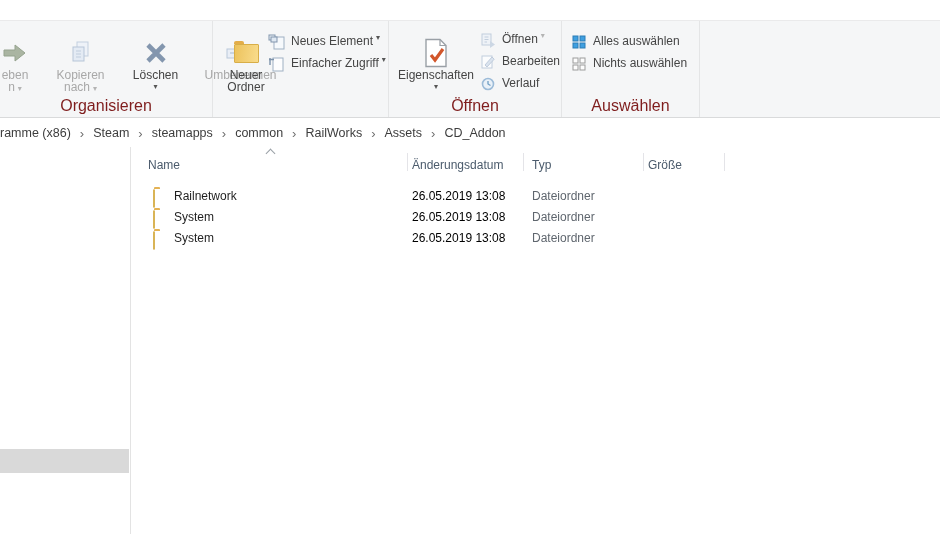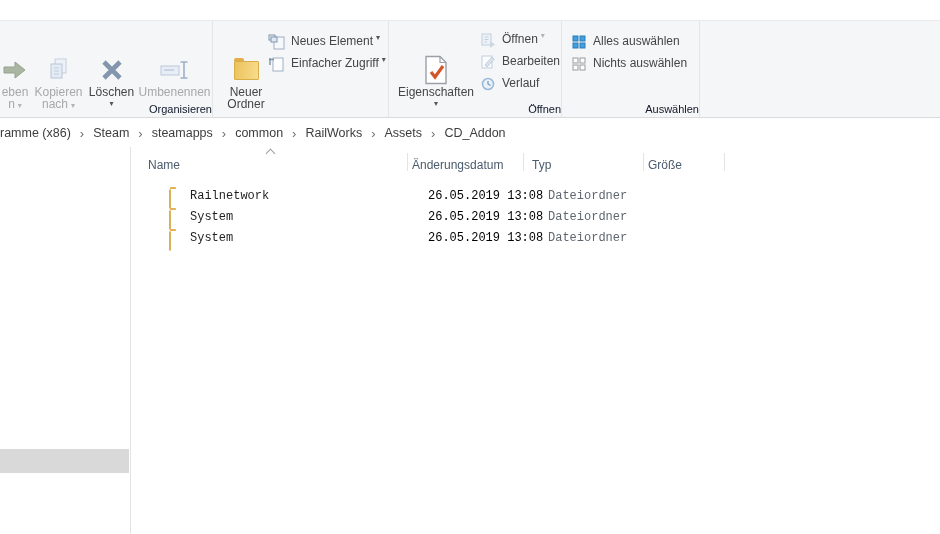--- a/index.html
+++ b/index.html
@@ -8,24 +8,24 @@
   .screen { position:relative; width:940px; height:534px; background:#fff; }
 
   
   .ribbon { position:absolute; left:0; top:20px; width:940px; height:98px;
     background:#f5f6f7; border-top:1px solid #eaeaeb; border-bottom:1px solid #d9dadb; }
   .rgroup { position:absolute; top:0; height:96px; border-right:1px solid #e4e5e6; }
   .g1 { left:0; width:213px; }
   .g2 { left:213px; width:176px; }
   .g3 { left:389px; width:173px; }
   .g4 { left:562px; width:138px; }
-  .glabel { position:absolute; bottom:2px; left:0; right:0; text-align:right;
-    font-size:11px; color:#0f172a; white-space:nowrap; }
-
-  .bigrow { position:absolute; top:19px; left:0; display:flex; }
+  .glabel { position:absolute; bottom:2px; left:0; right:0; text-align:center;
+    font-size:16px; color:#7f1d1d; white-space:nowrap; }
+
+  .bigrow { position:absolute; top:2px; left:0; display:flex;gap:22px; }
   .bigbtn { height:76px; display:flex; flex-direction:column; align-items:center;
     font-size:12px; color:#454545; cursor:default; overflow:hidden; position:relative; }
   .bigbtn .ic { margin-top:14px; height:32px; display:flex; align-items:center;
     justify-content:center; position:relative; }
   .bigbtn .lbl { line-height:12px; text-align:center; white-space:nowrap; }
   .disabled { color:#a8a8a8; }
 
   .smallbtn { position:absolute; height:20px; display:flex; align-items:flex-start;
     font-size:12px; color:#454545; white-space:nowrap; cursor:default; }
   .smallbtn .sic { width:17px; height:16px; margin-right:6px; display:flex;
@@ -55,21 +55,21 @@
   .navpane { position:absolute; left:0; top:147px; width:130px; height:387px; background:#fff; }
   .navthumb { position:absolute; left:0; top:302px; width:129px; height:24px; background:#d9d9d9; }
   .vsep { position:absolute; left:130px; top:147px; width:1px; height:387px; background:#e3e3e3; }
 
   
   .list { position:absolute; left:131px; top:147px; width:809px; height:387px; background:#fff; }
   .hcell { position:absolute; top:11px; font-size:12px; color:#4b5b6c; cursor:default; }
   .hdiv { position:absolute; top:6px; width:1px; height:18px; background:#e4e4e8; }
   .sortcaret { position:absolute; left:136px; top:3px; width:7px; height:7px;
     border-top:1px solid #9aa0a6; border-left:1px solid #9aa0a6; transform:rotate(45deg); }
-  .row { position:absolute; left:16px; width:740px; height:21px;font-family:Liberation Mono, monospace; }
+  .row { position:absolute; left:0; width:740px; height:21px; }
   .row .cname { position:absolute; left:43px; top:4px; font-size:12px; color:#1f1f1f; }
   .row .cdate { position:absolute; left:281px; top:4px; font-size:12px; color:#000000; }
   .row .ctype { position:absolute; left:401px; top:4px; font-size:12px; color:#5f666e; }
   .row .csize { position:absolute; left:517px; top:4px; font-size:12px; color:#5f666e; }
   .row .fic { position:absolute; left:22px; top:5px; }
 </style>
 </head>
 <body>
 
 <div class="screen">

